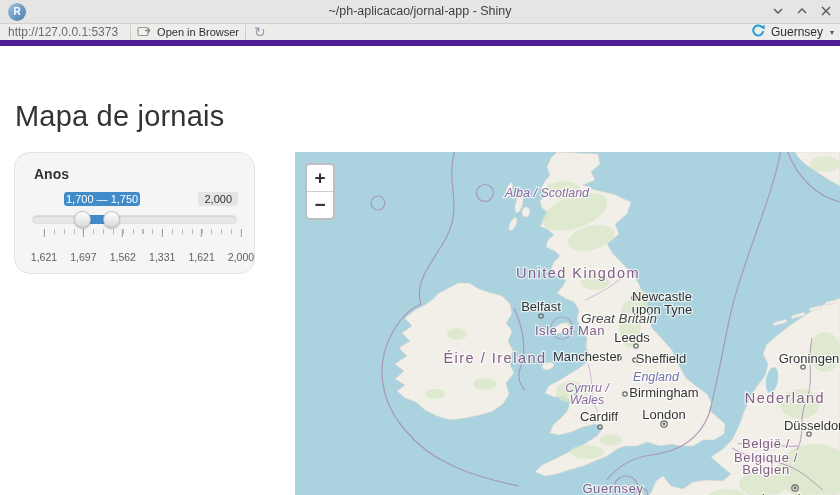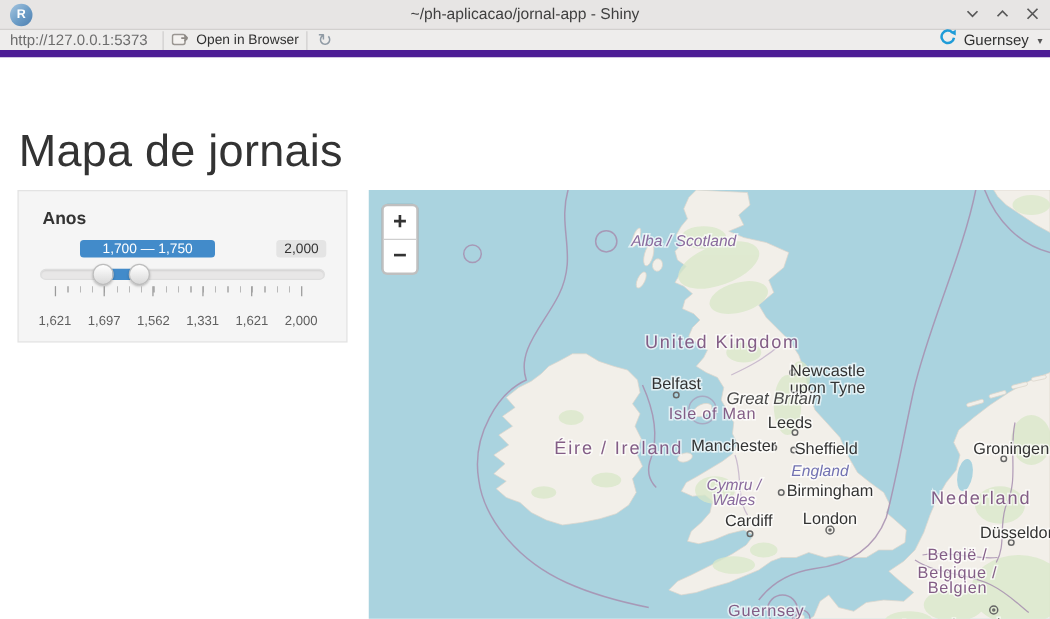--- a/index.html
+++ b/index.html
@@ -22,31 +22,31 @@
   .tb-url { font-size:12px; color:#6c6c6c; margin:0 6px 0 2px; }
   .tb-sep { width:1px; height:15px; background:#d0cecd; margin:0 6px; }
   .tb-open { display:flex; align-items:center; gap:5px; font-size:11px; color:#303030; cursor:default; }
   .tb-refresh { font-size:14px; color:#8f9aa4; line-height:1; padding:0 2px; }
   .tb-right { margin-left:auto; display:flex; align-items:center; gap:5px; }
   .tb-publish-label { font-size:12px; color:#303030; }
   .tb-caret { font-size:8px; color:#555; padding-left:2px; }
 
   
   .content { position:relative; width:840px; height:449px; background:#fff; }
-  .page-title { position:absolute; left:15px; top:54px; font-size:36px;
+  .page-title { position:absolute; left:15px; top:54px; font-size:29px;
     font-weight:400; color:#333; letter-spacing:0.2px; }
 
   
-  .well { position:absolute; left:14px; top:106px; width:264px; height:122px;
-    background:#f5f5f5; border:1px solid #e3e3e3; border-radius:0; }
+  .well { position:absolute; left:14px; top:106px; width:241px; height:122px;
+    background:#f5f5f5; border:1px solid #e3e3e3; border-radius:16px; }
   .slider-label { position:absolute; left:19px; top:13px; font-size:14px;
     font-weight:bold; color:#333; }
   .irs { position:absolute; left:0; top:0; width:100%; height:100%; }
   .irs-tooltip { position:absolute; left:49px; top:39px; background:#428bca; color:#fff;
-    font-size:11px; padding:1px 18px; border-radius:3px; white-space:nowrap; }
+    font-size:11px; padding:1px 2px; border-radius:3px; white-space:nowrap; }
   .irs-max { position:absolute; right:16px; top:39px; background:#e4e4e4; color:#333;
     font-size:11px; padding:1px 6px; border-radius:3px; }
   .irs-track { position:absolute; left:17px; right:17px; top:62px; height:9px;
     background:#e8e7e7; border:1px solid #dedede; border-radius:5px;
     box-shadow:inset 0 1px 1px rgba(0,0,0,0.08); }
   .irs-bar { position:absolute; left:68px; width:29px; top:62px; height:9px; background:#428bca; }
   .irs-handle { position:absolute; top:58px; width:17px; height:17px; border-radius:50%;
     background:linear-gradient(#ffffff,#d9d9d9); border:1px solid #bdbdbd;
     box-shadow:0 1px 2px rgba(0,0,0,0.25); }
   .irs-handle.from { left:59px; }

